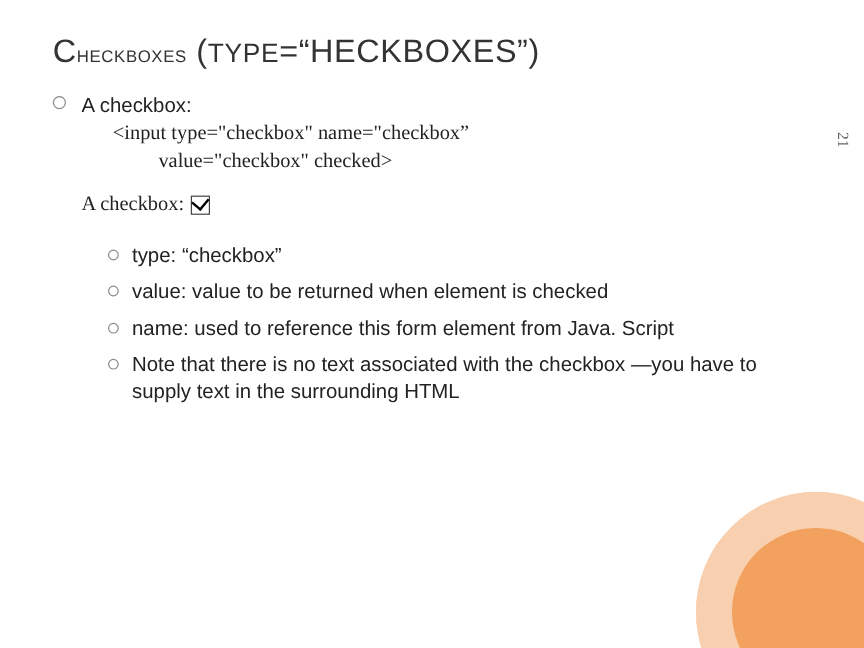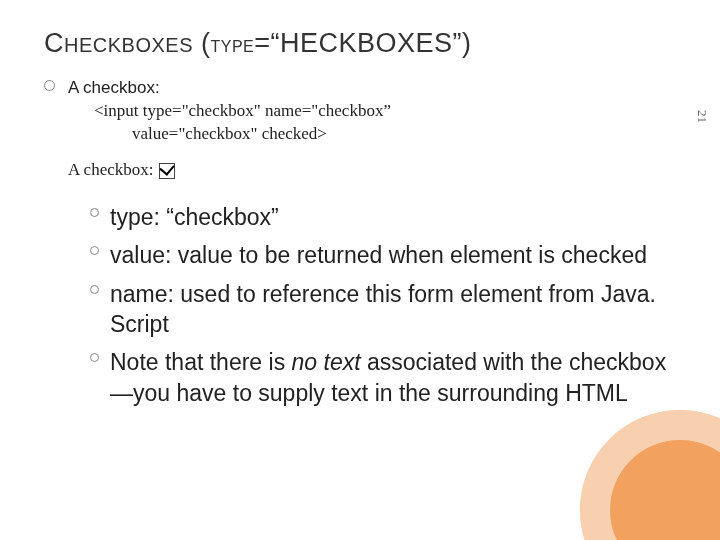--- a/index.html
+++ b/index.html
@@ -25,37 +25,37 @@
   .example-box{margin:10px 0 22px 24px}
   .example-box .ex-row{font-family:'Times New Roman',serif;
     font-size:17px;display:flex;align-items:center;gap:6px}
   .cb-vis{display:inline-block;width:14px;height:14px;
     border:1px solid #444;background:#fff;position:relative;top:1px}
   .cb-vis::after{content:"";position:absolute;left:2px;top:-2px;
     width:8px;height:10px;border-right:2px solid #000;
     border-bottom:2px solid #000;transform:rotate(40deg)}
   .sublist{margin-left:46px}
   .lvl2{position:relative;padding-left:20px;margin-bottom:8px;
-    font-size:23px;line-height:1.32}
-  .it{font-style:italic}
+    font-size:17px;line-height:1.32}
+  .it{}
   .pgnum{position:absolute;right:10px;top:110px;
     font-size:13px;color:#666;writing-mode:vertical-rl;
     font-family:Georgia,serif}
   .corner{position:absolute;right:-60px;bottom:-70px;
     width:200px;height:200px;border-radius:50%;
     background:#f2a15e;box-shadow:inset 0 0 0 30px rgba(255,255,255,0.5)}
 </style>
 </head>
 <body>
 
 <div class="slide">
 
   <h1 class="title">
     <span class="caps">
-      <span>C</span><span style="font-size:20px">HECKBOXES</span><span> (</span><span style="font-size:16px">TYPE</span><span>=“HECKBOXES”)</span>
+      <span>C</span><span style="font-size:14px">HECKBOXES</span><span> (</span><span style="font-size:22px">TYPE</span><span>=“HECKBOXES”)</span>
     </span>
   </h1>
 
   <div class="lvl1">
     <span class="bullet-open"></span>
     <div>A checkbox:</div>
     <div class="code">
       <span class="ln i1">&lt;input type="checkbox" name="checkbox”</span>
       <span class="ln i2">value="checkbox" checked&gt;</span>
     </div>

